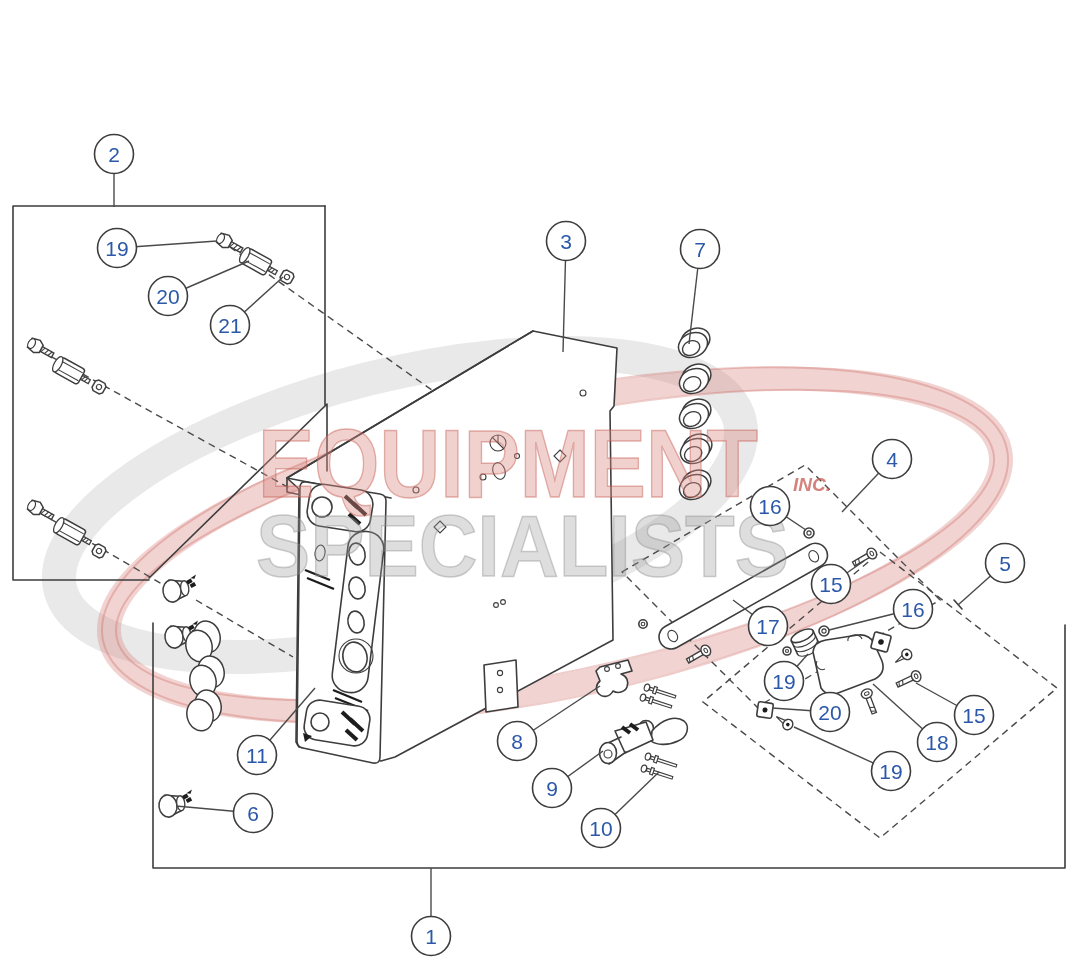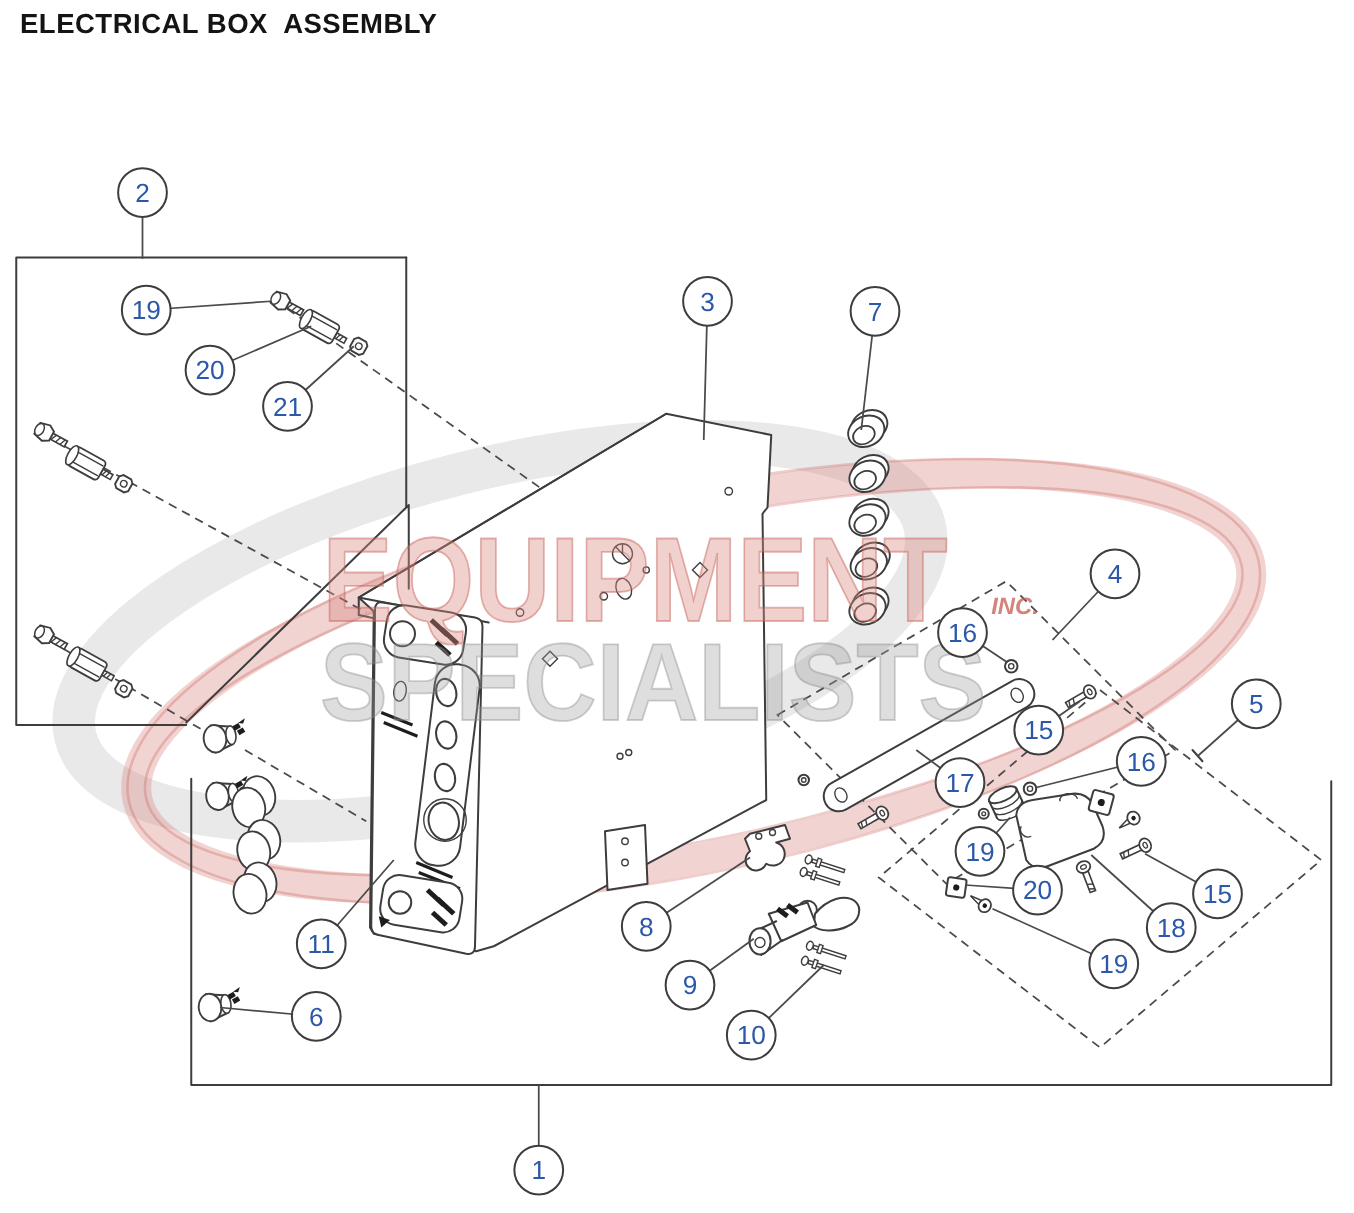--- a/index.html
+++ b/index.html
@@ -13,21 +13,20 @@
   .thin{stroke:#3d3d3d;stroke-width:1.1;fill:none;}
   .dash{stroke:#4a4a4a;stroke-width:1.4;fill:none;stroke-dasharray:7 5;}
   .blk{fill:#1d1d1d;stroke:none;}
   .hatch{stroke:#1d1d1d;stroke-width:4;stroke-linecap:butt;}
   .hatch2{stroke:#1d1d1d;stroke-width:2.4;stroke-linecap:butt;}
 </style>
 </head>
 <body>
 
 <div id="stage">
-  <div id="title">ELECTRICAL BOX  ASSEMBLY</div>
 
   <svg width="1083" height="970" viewBox="0 0 1083 970">
 
     <g>
       <g transform="rotate(-14 400 505)">
         <ellipse cx="400" cy="505" rx="350" ry="130" fill="none" stroke="#b5b5b5" stroke-opacity="0.30" stroke-width="34"></ellipse>
       </g>
       <g transform="rotate(-12 555 545)">
         <ellipse cx="555" cy="545" rx="455" ry="140" fill="none" stroke="#d98b85" stroke-opacity="0.38" stroke-width="24"></ellipse>
         <ellipse cx="555" cy="545" rx="462" ry="153" fill="none" stroke="#c65a52" stroke-opacity="0.30" stroke-width="2"></ellipse>

